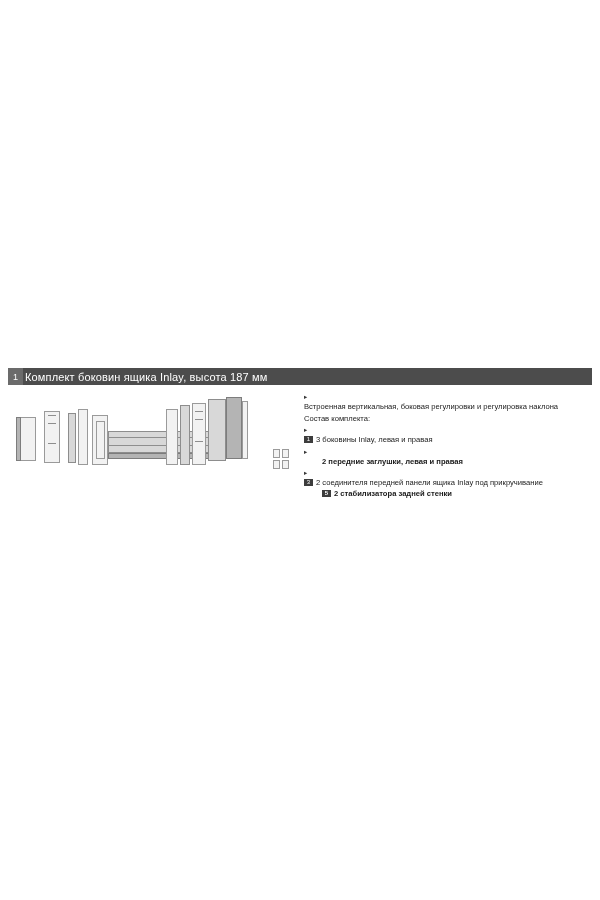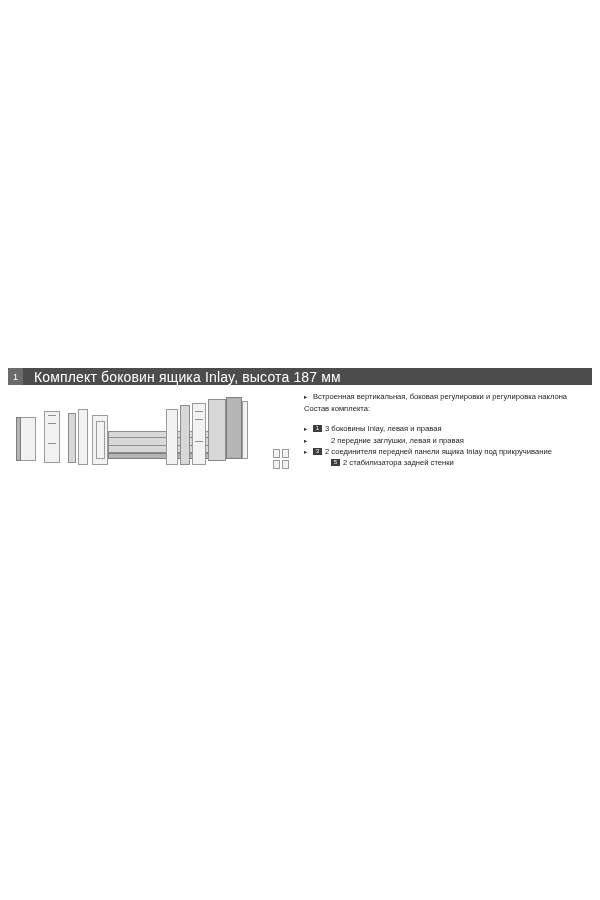--- a/index.html
+++ b/index.html
@@ -43,22 +43,22 @@
     background: #6b6b6b;
     color: #ffffff;
     font-size: 9px;
     display: flex;
     align-items: center;
     justify-content: center;
     flex: none;
   }
   .title-text {
     color: #ffffff;
-    font-size: 14px;
-    padding-left: 11px;
+    font-size: 11px;
+    padding-left: 2px;
     letter-spacing: 0.15px;
     white-space: nowrap;
   }
 
   
   .body-area {
     position: absolute;
     left: 0;
     top: 17px;
     width: 584px;
@@ -79,52 +79,54 @@
     top: 7px;
     width: 288px;
     font-size: 7.6px;
     color: #1a1a1a;
     line-height: 1.34;
   }
 
   
   .row {
     display: flex;
-    align-items: flex-end;
+    align-items: flex-start;
     margin-bottom: 1px;
+    flex-direction: column;
   }
   .arrow {
     flex: none;
     width: 9px;
     color: #3a3a3a;
     font-size: 6.5px;
     line-height: 1.55;
   }
   .rtxt {
     flex: 1;
   }
   .sub-head {
     margin-top: 2px;
-    margin-bottom: 10px;
+    margin-bottom: 1px;
   }
   .badge {
     display: inline-block;
     background: #3d3d3d;
     color: #ffffff;
     font-size: 6px;
     line-height: 7px;
     min-width: 7px;
     text-align: center;
     padding: 0 1px;
     margin-right: 3px;
     position: relative;
     top: -1px;
   }
   .indent {
     padding-left: 18px;
+    font-weight: bold;
   }
 
   
   .ill-part {
     position: absolute;
     box-sizing: border-box;
   }
   .pl {            
     background: #f2f2f2;
     border: 0.6px solid #9a9a9a;

